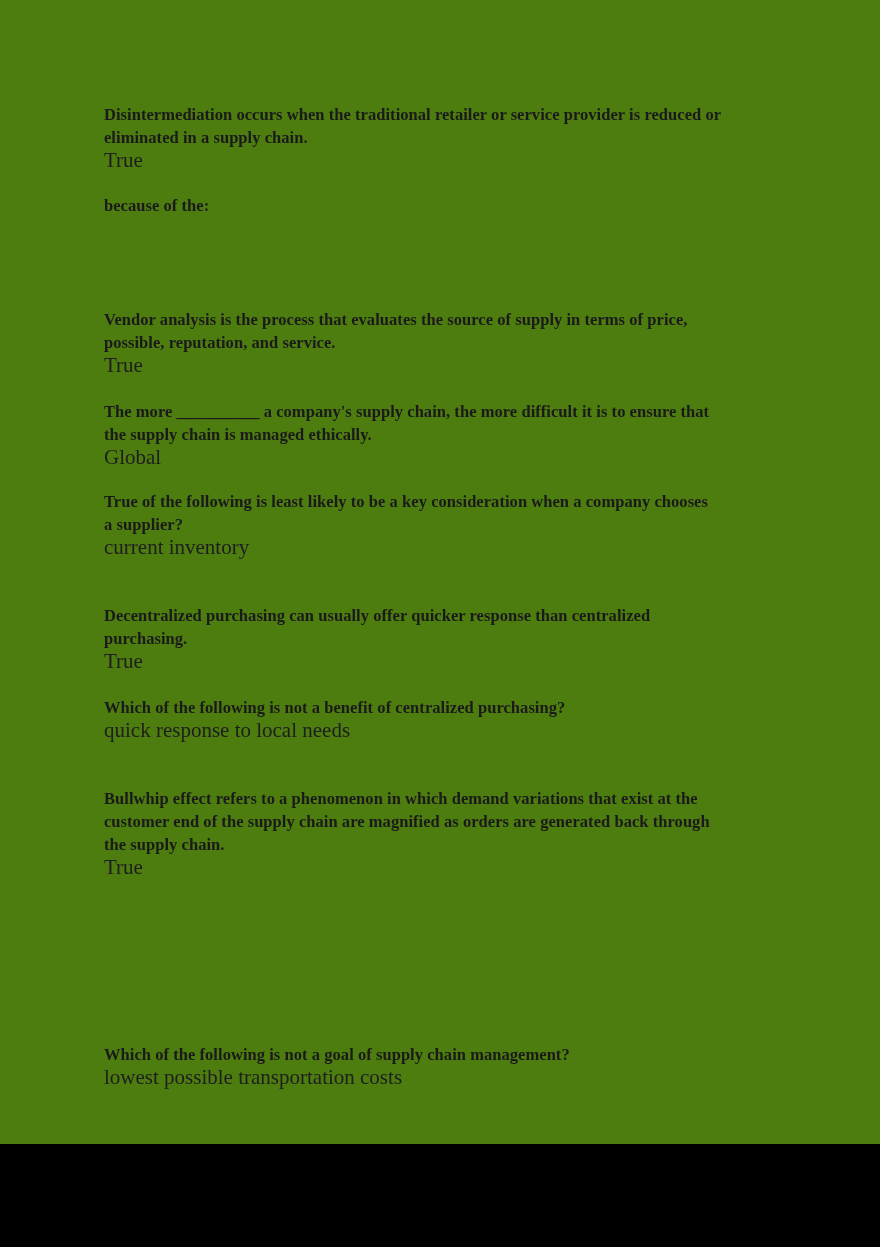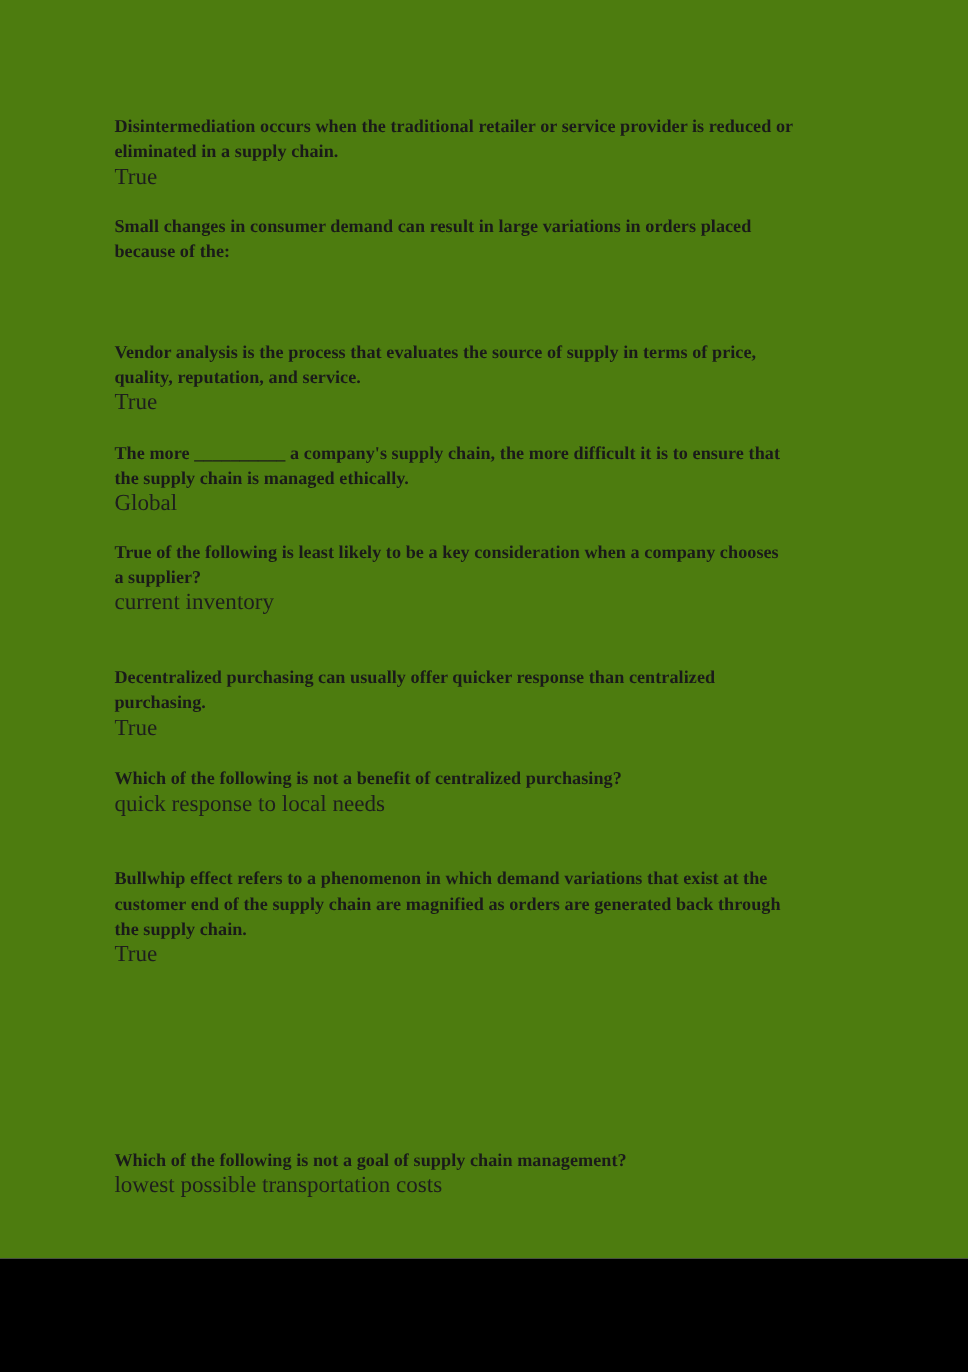--- a/index.html
+++ b/index.html
@@ -20,27 +20,26 @@
 
 <div class="page">
 
   <div class="qa" style="top:103px">
     <div class="q">Disintermediation occurs when the traditional retailer or service provider is reduced or</div>
     <div class="q">eliminated in a supply chain.</div>
     <div class="a">True</div>
   </div>
 
   <div class="qa" style="top:194px">
-    <div class="q">Small changes in consumer demand can result in large variations in orders placed</div>
     <div class="q">because of the:</div>
   </div>
 
   <div class="qa" style="top:308px">
     <div class="q">Vendor analysis is the process that evaluates the source of supply in terms of price,</div>
-    <div class="q">quality, reputation, and service.</div>
+    <div class="q">possible, reputation, and service.</div>
     <div class="a">True</div>
   </div>
 
   <div class="qa" style="top:400px">
     <div class="q">The more __________ a company's supply chain, the more difficult it is to ensure that</div>
     <div class="q">the supply chain is managed ethically.</div>
     <div class="a">Global</div>
   </div>
 
   <div class="qa" style="top:490px">

